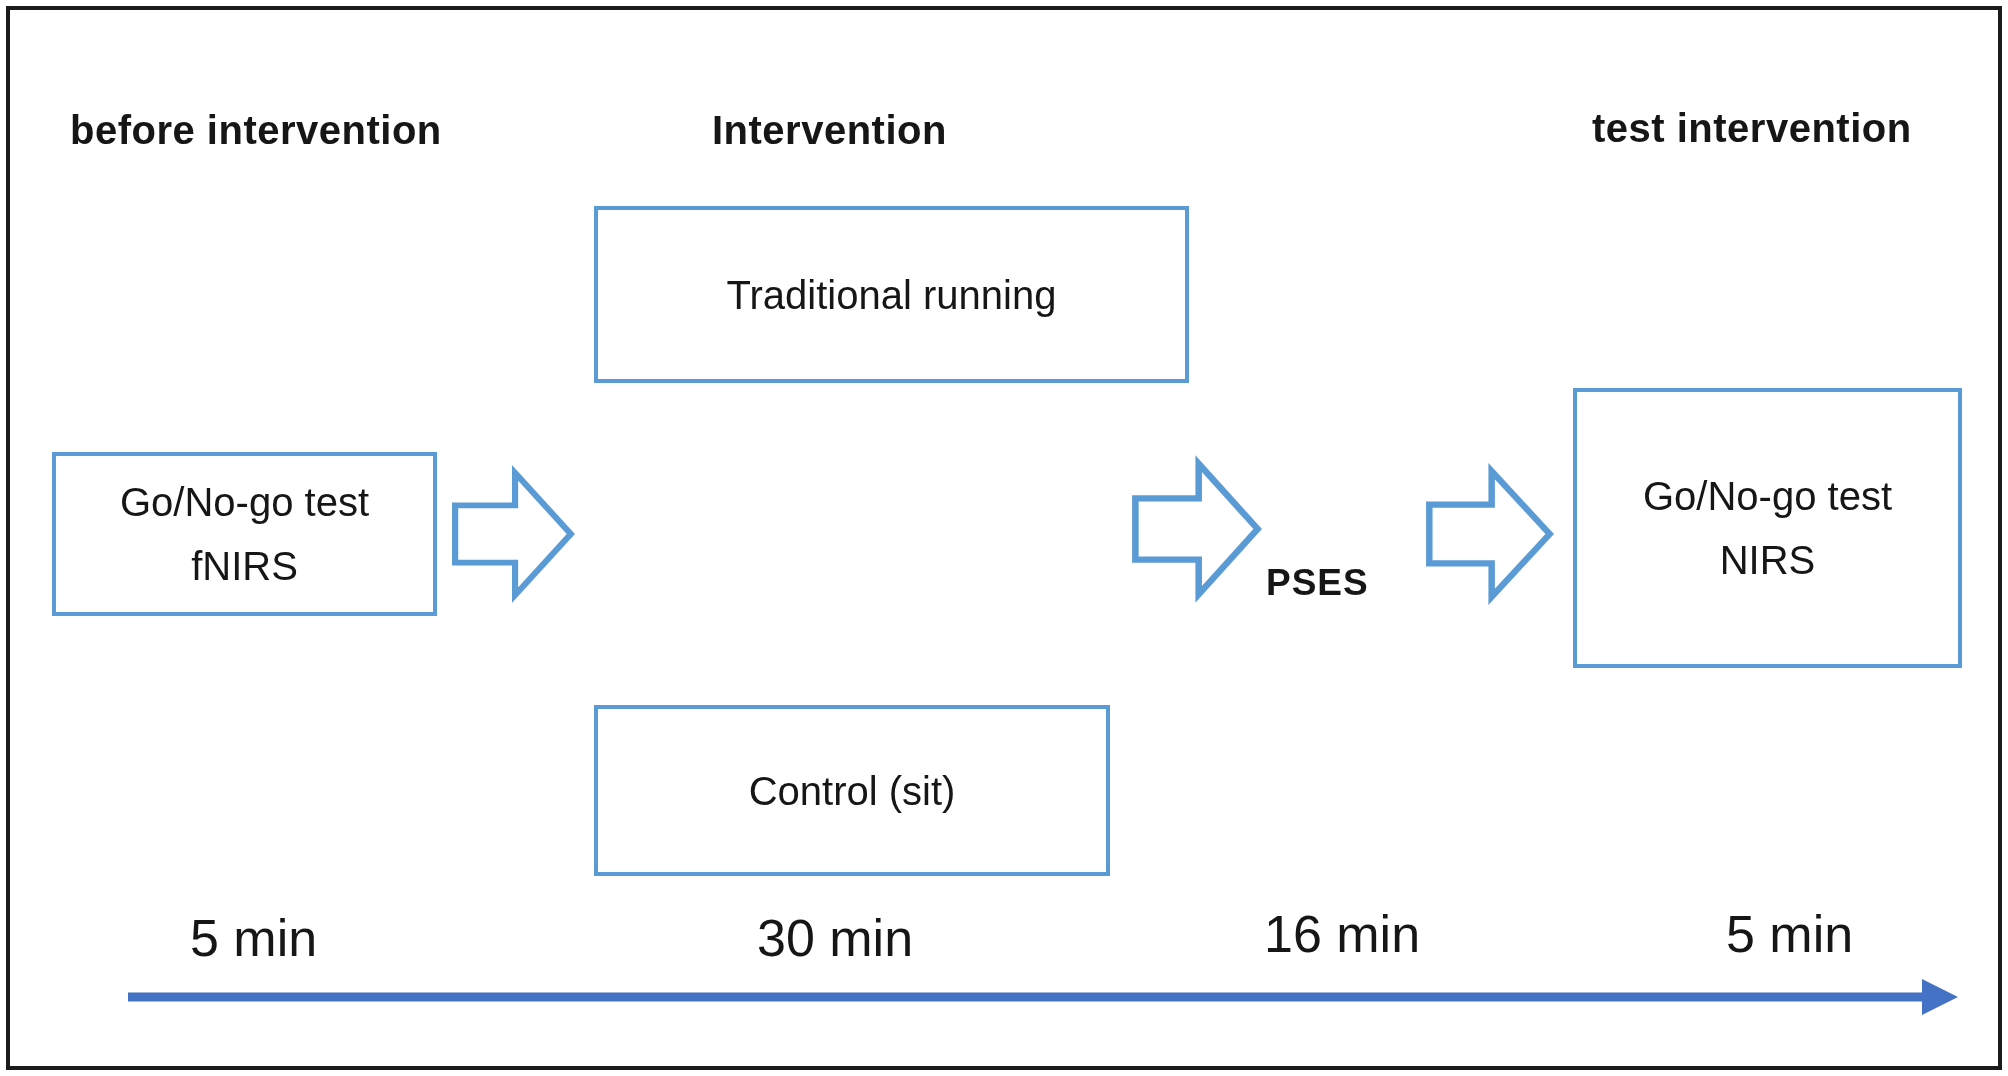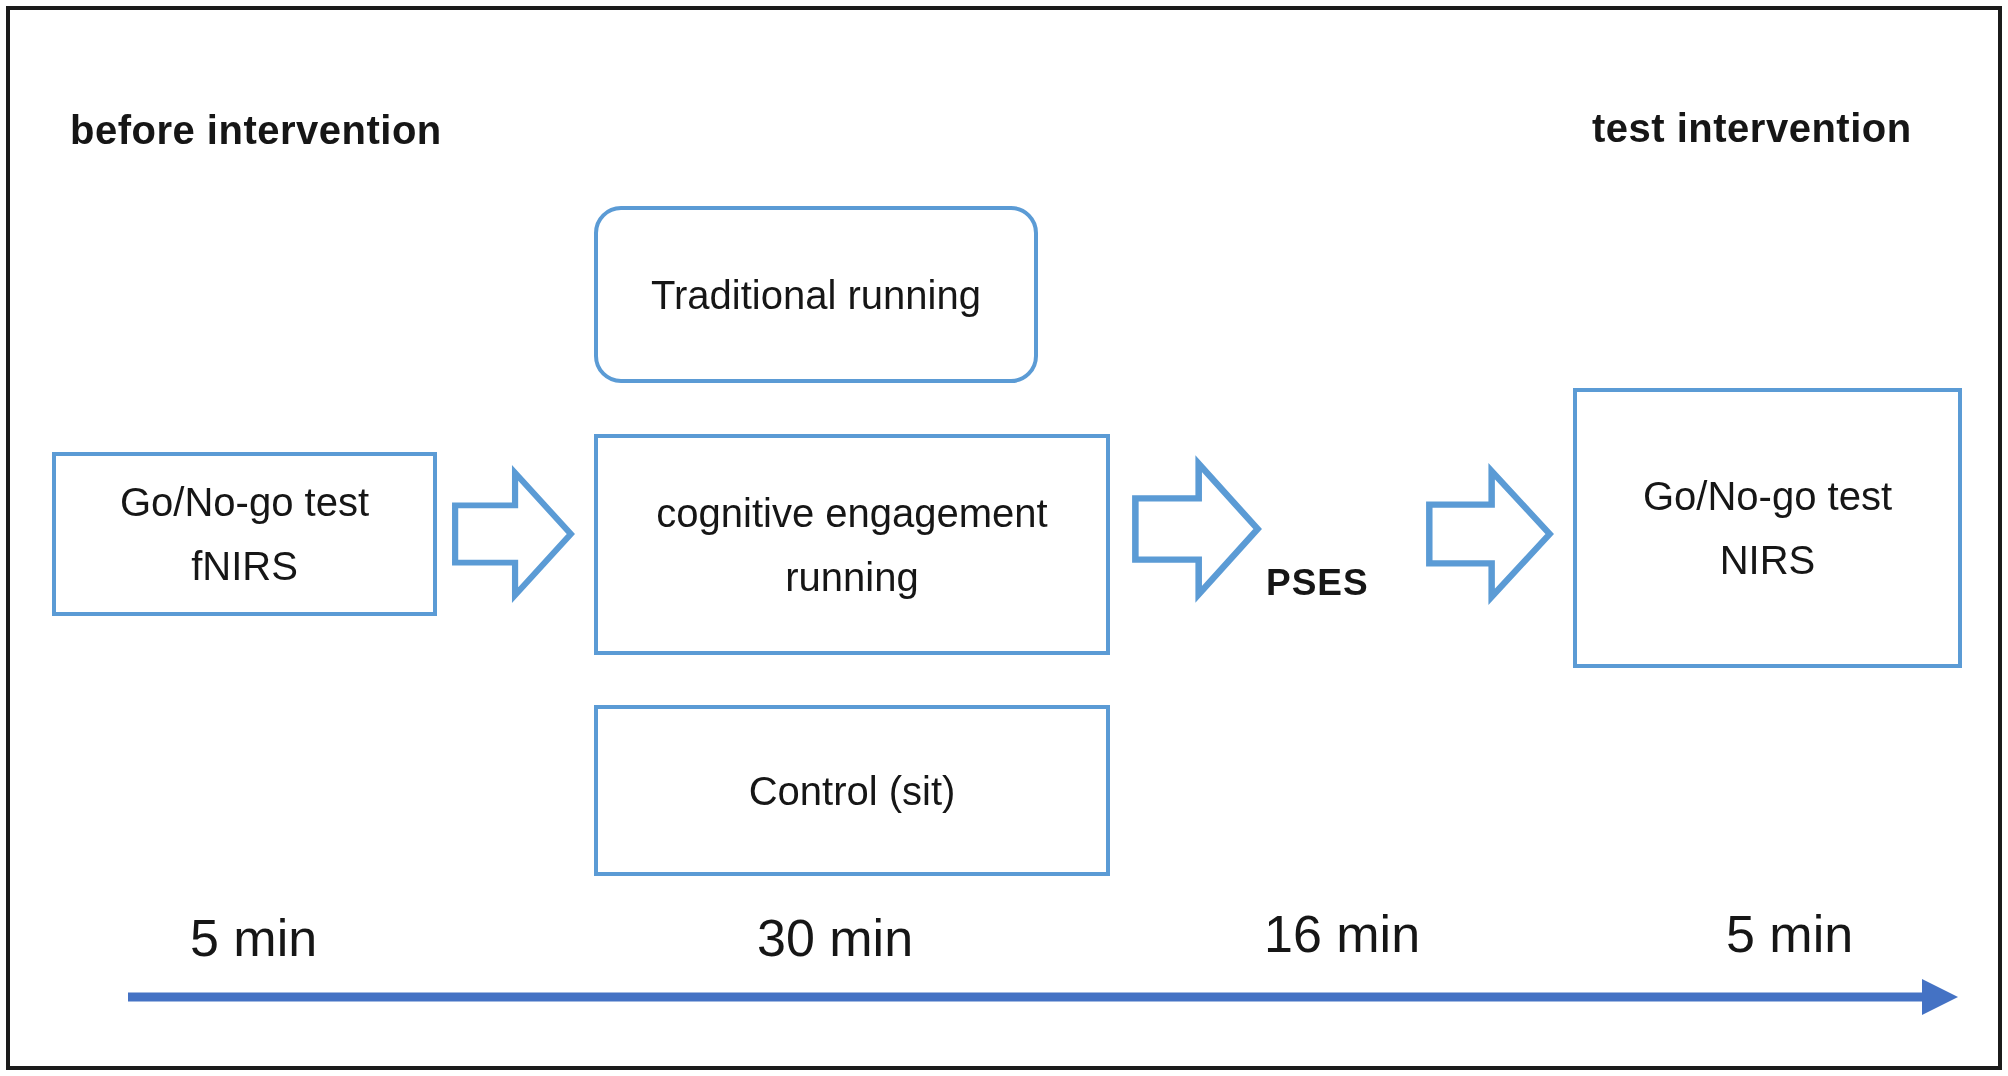--- a/index.html
+++ b/index.html
@@ -41,21 +41,21 @@
     display: flex;
     flex-direction: column;
     justify-content: center;
     align-items: center;
     text-align: center;
     font-size: 40px;
     line-height: 1.6;
     white-space: nowrap;
   }
   .pre-box  { left: 52px;   top: 452px; width: 385px; height: 164px; }
-  .trad-box { left: 594px;  top: 206px; width: 444px; height: 177px; border-radius: 27px; }
+  .trad-box { left: 594px;  top: 206px; width: 595px; height: 177px; }
   .cog-box  { left: 594px;  top: 434px; width: 516px; height: 221px; }
   .ctrl-box { left: 594px;  top: 705px; width: 516px; height: 171px; }
   .post-box { left: 1573px; top: 388px; width: 389px; height: 280px; }
 
   .block-arrow { position: absolute; }
   .ba1 { left: 451px;  top: 460px; width: 124px; height: 148px; }
   .ba2 { left: 1131px; top: 450px; width: 131px; height: 158px; }
   .ba3 { left: 1425px; top: 458px; width: 129px; height: 152px; }
   .block-arrow polygon {
     fill: #ffffff;
@@ -85,39 +85,36 @@
   .timeline-head { fill: var(--timeline-arrow, #4472c4); }
 </style>
 </head>
 <body>
 
 <div class="canvas">
 
   <div class="frame"></div>
 
   <div class="hdr hdr-before">before intervention</div>
+  <div class="hdr hdr-mid">Intervention</div>
   <div class="hdr hdr-after">test intervention</div>
 
   <div class="box pre-box">
     <div>Go/No-go test</div>
     <div>fNIRS</div>
   </div>
 
   <svg class="block-arrow ba1" viewBox="0 0 120 150" preserveAspectRatio="none">
     <polygon points="4,46 62,46 62,13 116,75 62,137 62,104 4,104"></polygon>
   </svg>
 
   <div class="box trad-box">
     <div>Traditional running</div>
   </div>
 
-  <div class="box cog-box">
-    <div>cognitive engagement</div>
-    <div>running</div>
-  </div>
 
   <div class="box ctrl-box">
     <div>Control (sit)</div>
   </div>
 
   <svg class="block-arrow ba2" viewBox="0 0 120 150" preserveAspectRatio="none">
     <polygon points="4,46 62,46 62,13 116,75 62,137 62,104 4,104"></polygon>
   </svg>
 
   <div class="pses">PSES</div>

